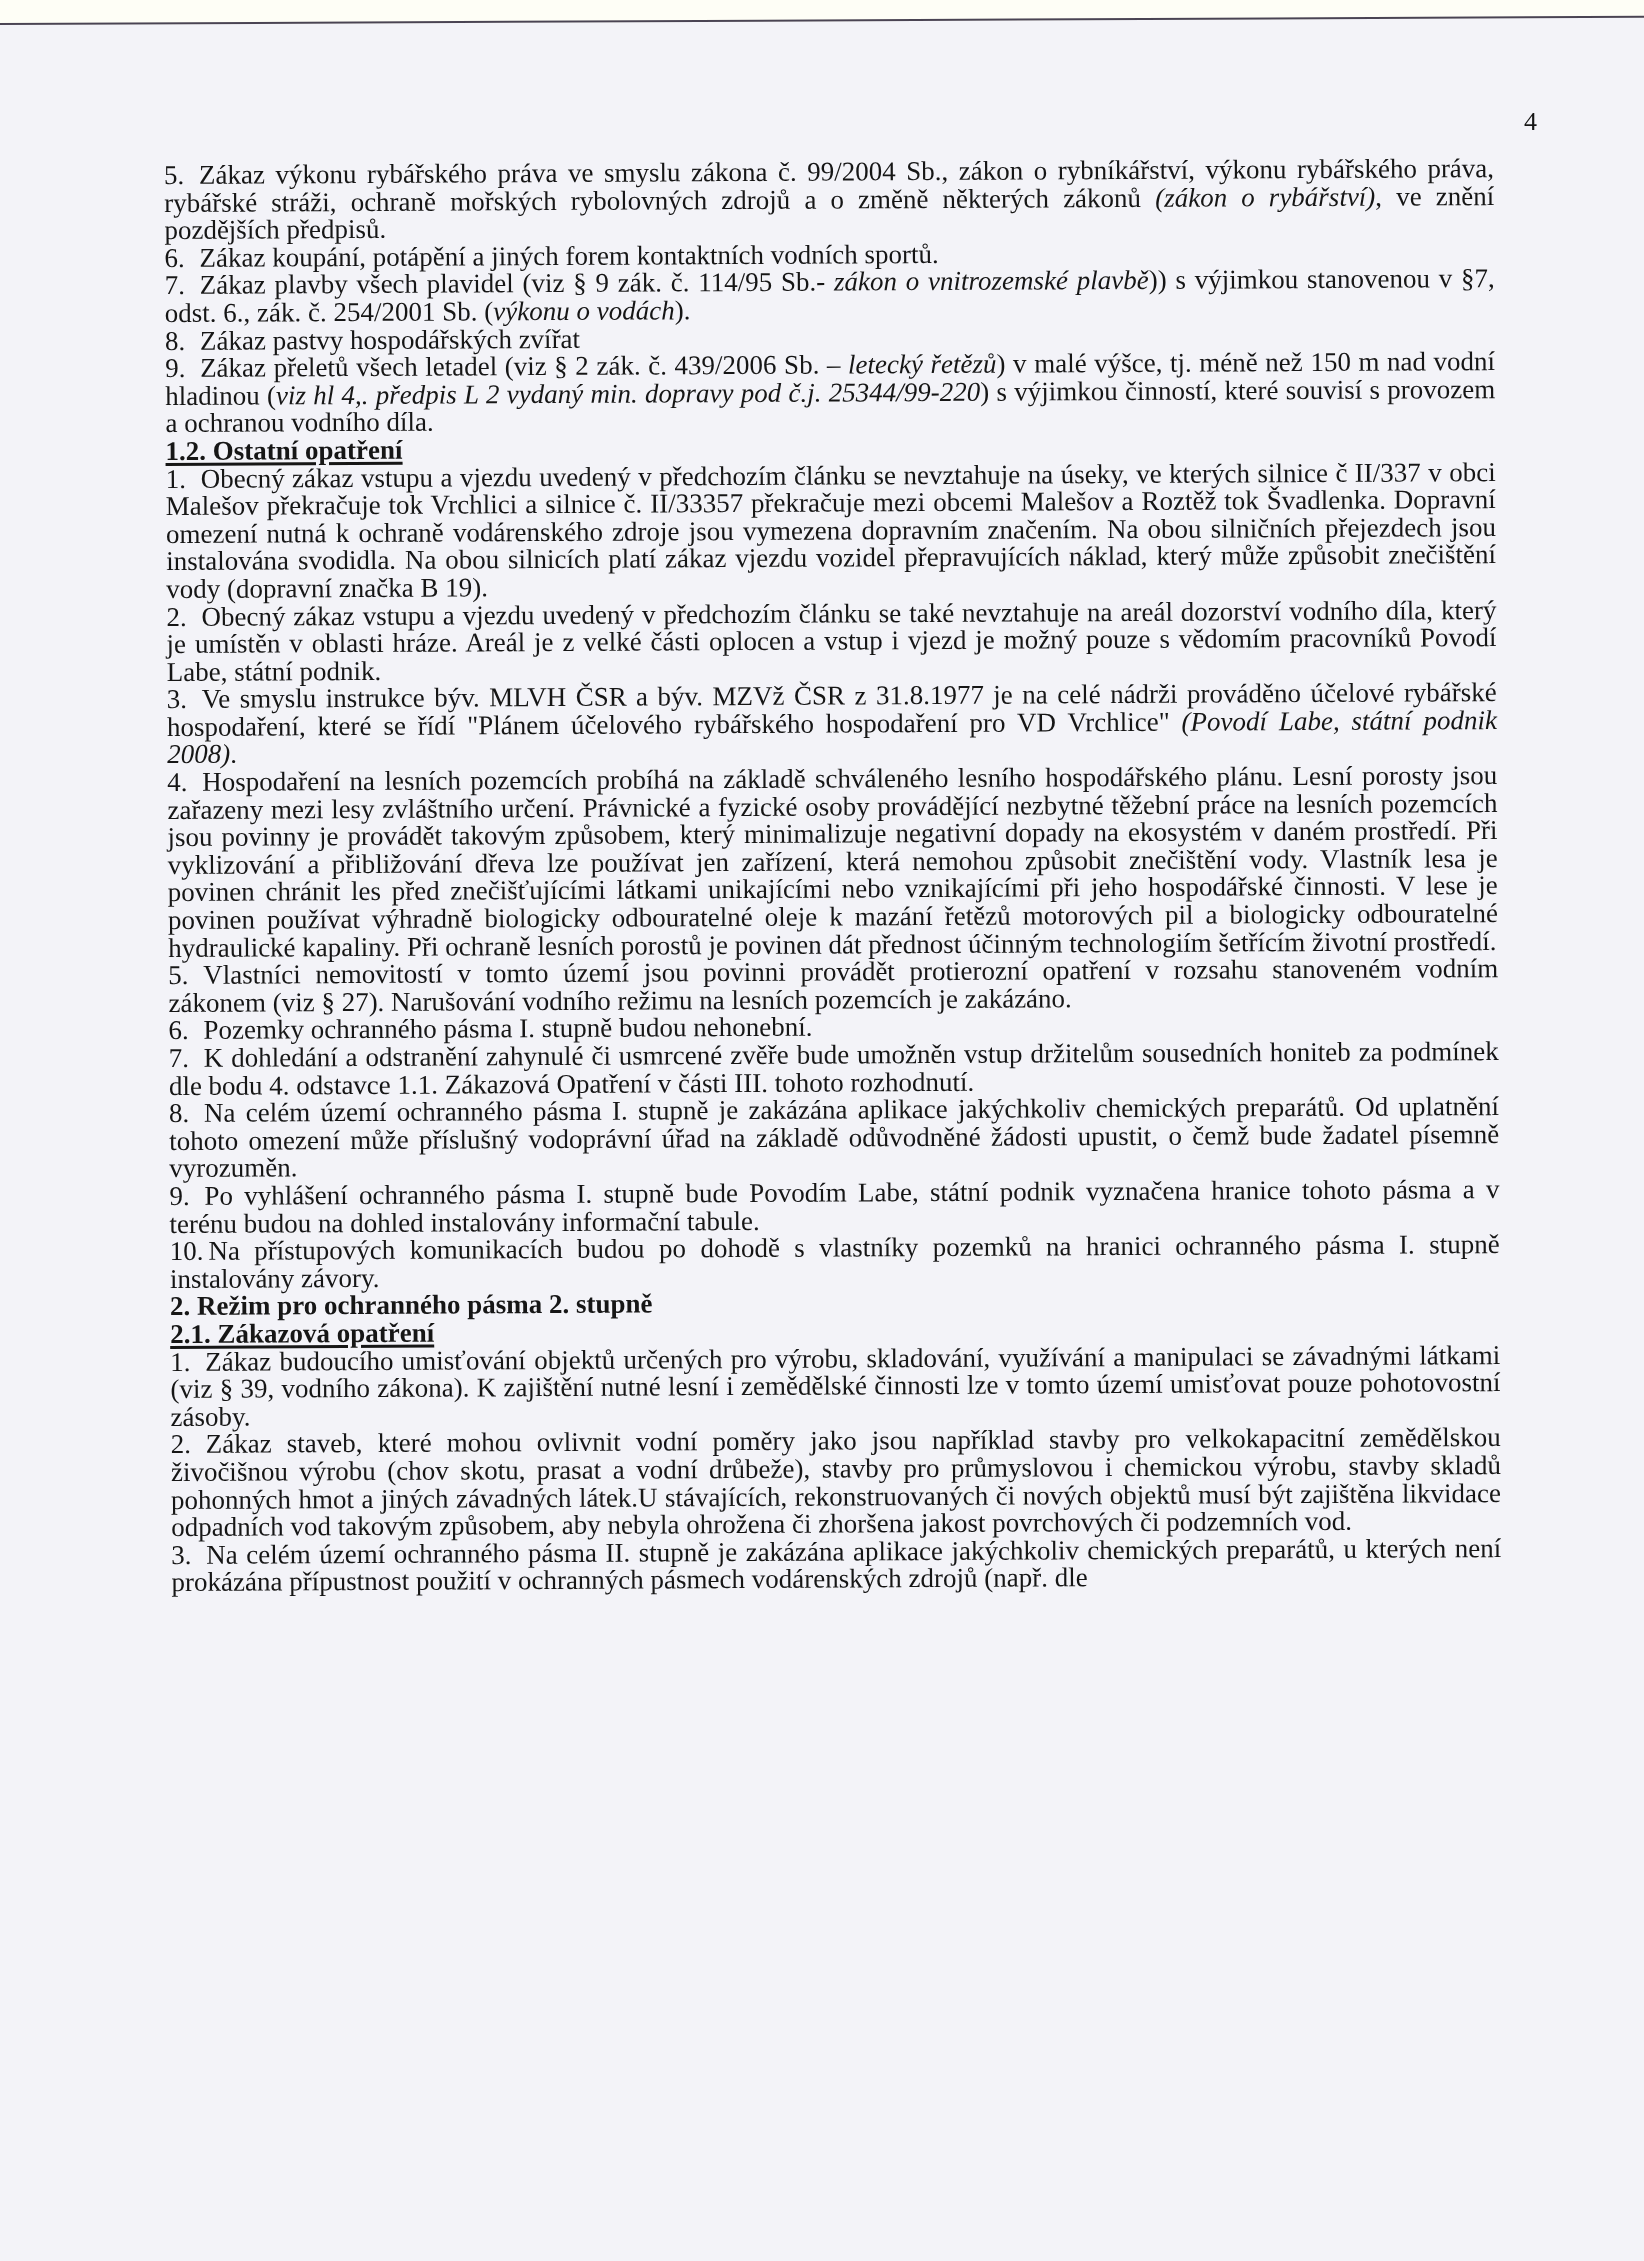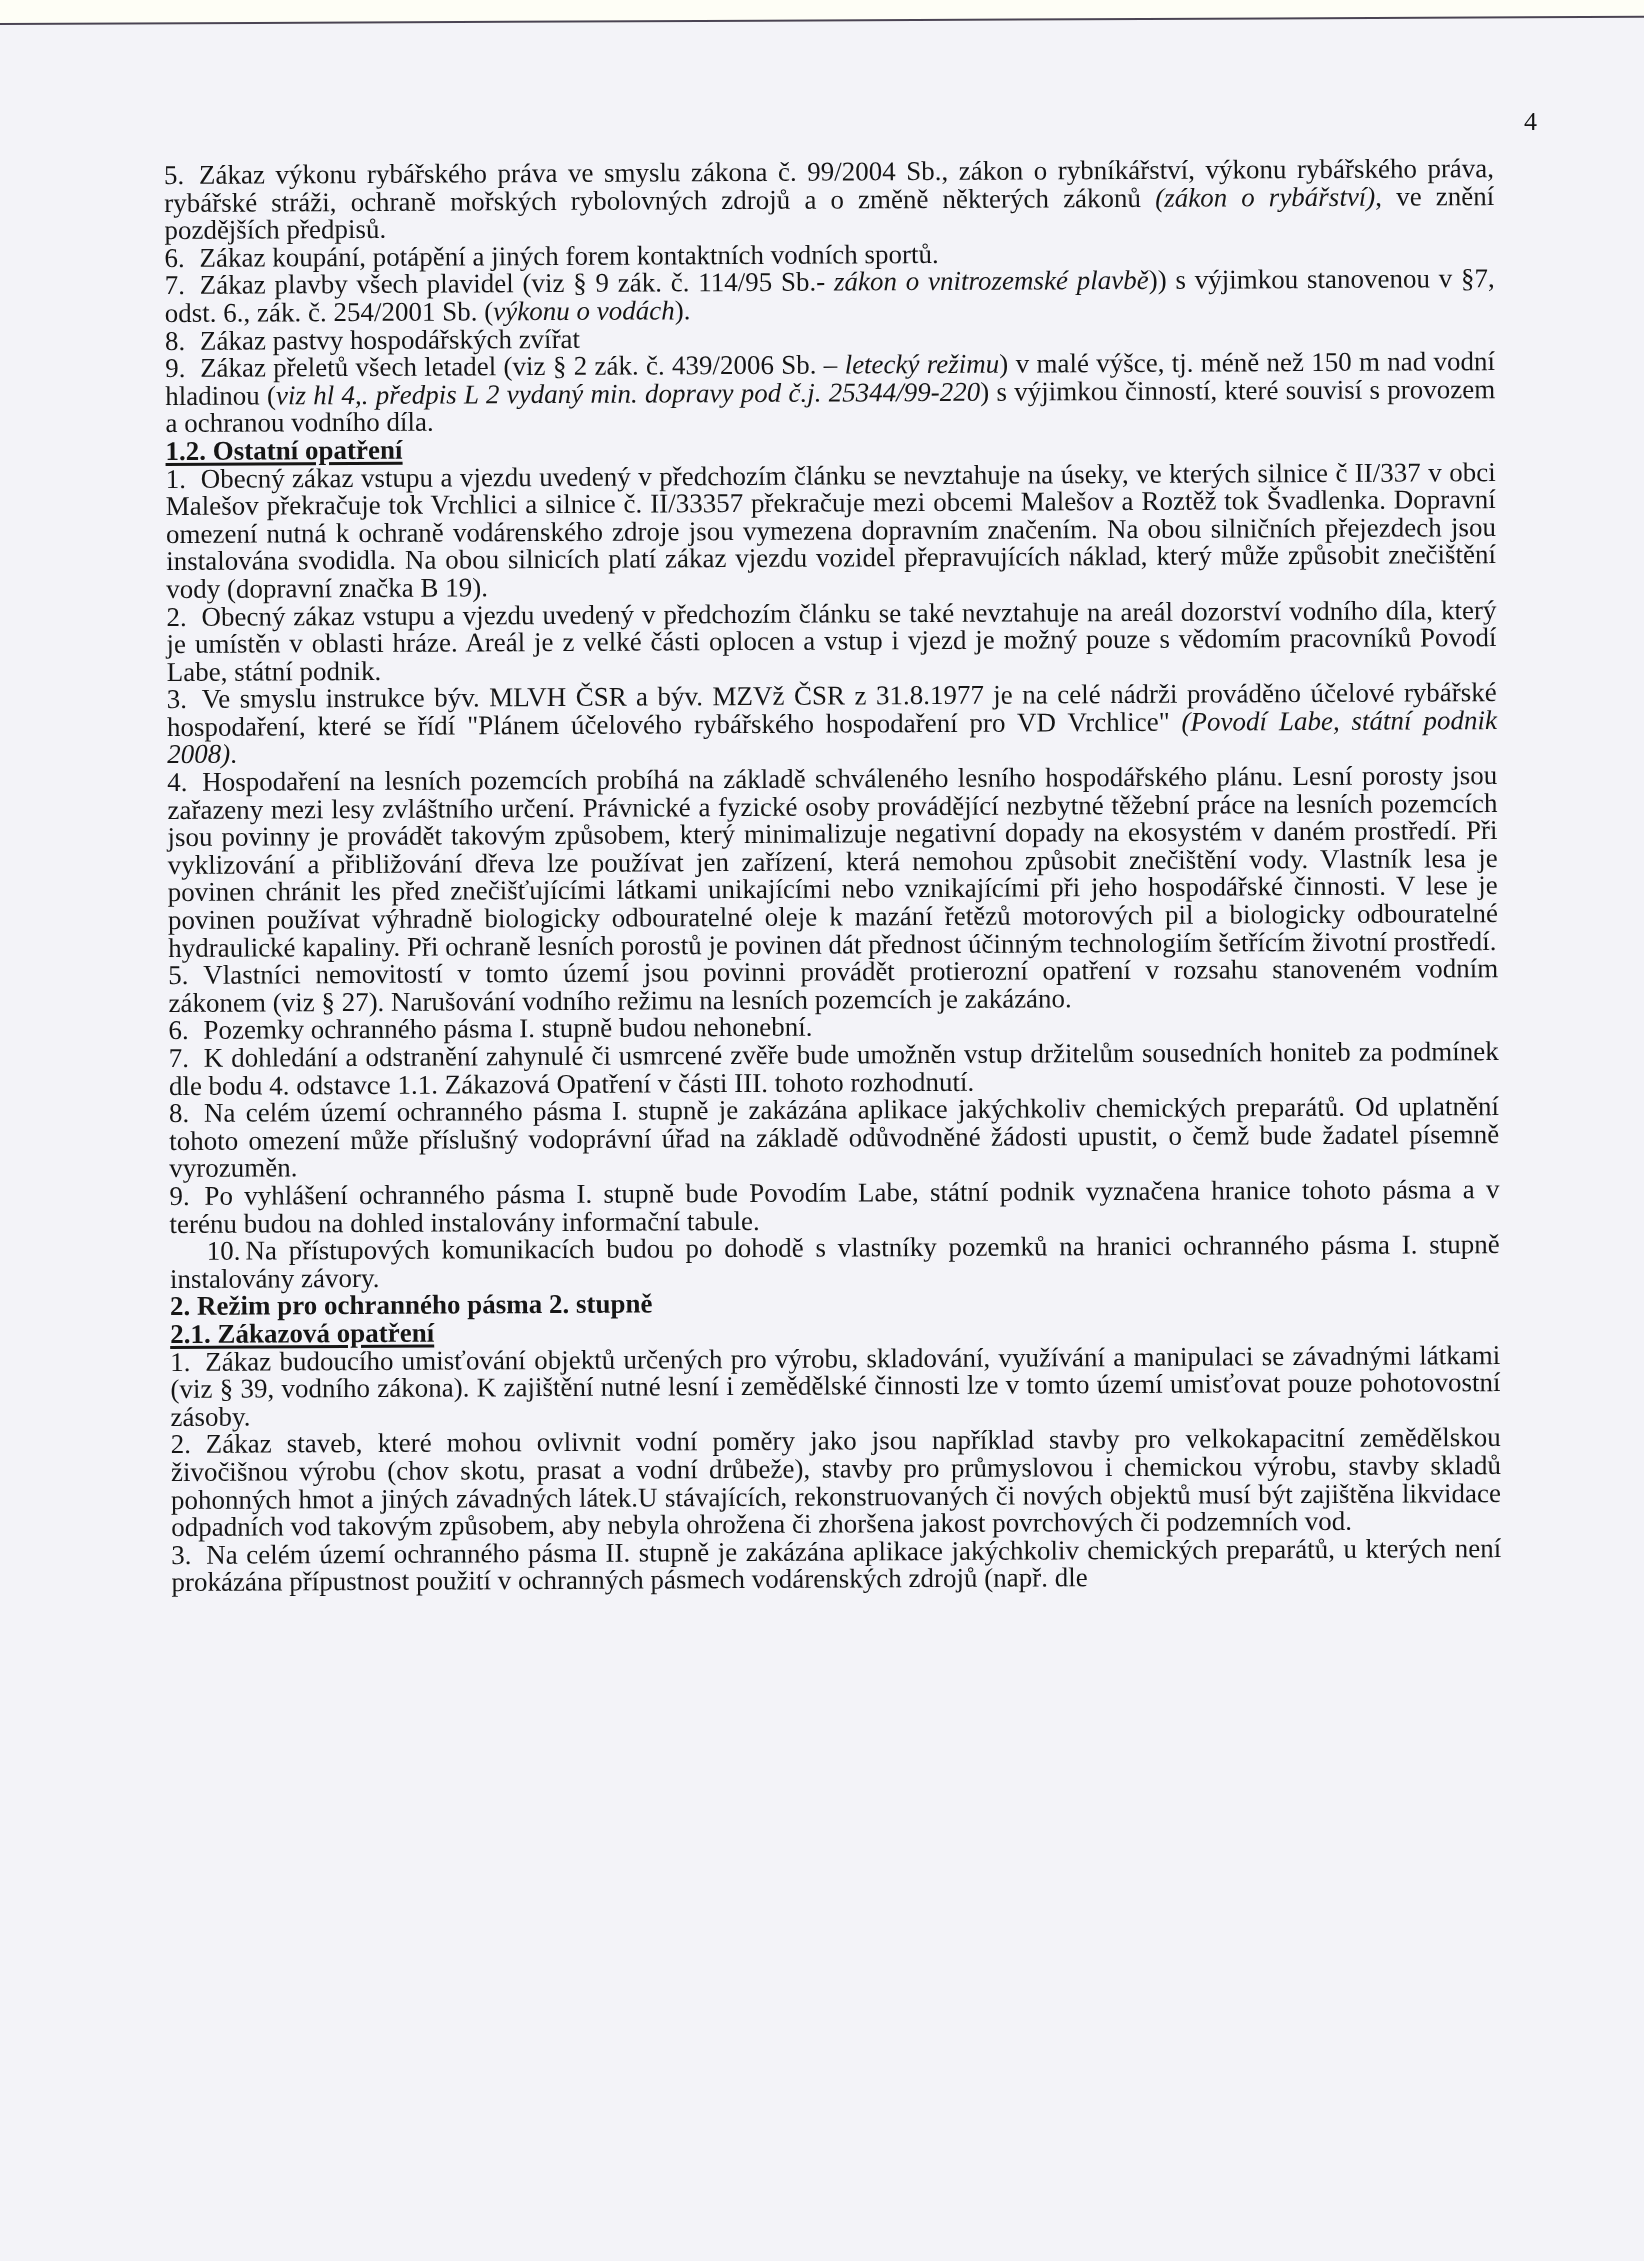--- a/index.html
+++ b/index.html
@@ -22,42 +22,42 @@
   }
   .content {
     position: absolute; left: 164px; top: 162px; width: 1330px;
     font-size: 27px; line-height: 27.6px;
     text-align: justify;
     transform: rotate(-0.3deg); transform-origin: left top;
   }
   p { margin: 0; }
   .para { text-indent: 0; }
   .num { display: inline-block; min-width: 27px; margin-right: 8px; }
-  .num.wide { min-width: 36px; margin-right: 2.7px; margin-left: 37px; }
+  .num.wide { min-width: 36px; margin-right: 2.7px; }
   .heading-u { font-weight: bold; text-decoration: underline; text-decoration-thickness: 2.7px; text-underline-offset: 3.4px; }
   .heading-b { font-weight: bold; }
   i { font-style: italic; }
 </style>
 </head>
 <body>
 
 <div class="top-strip"></div>
 <div class="page-number">4</div>
 
 <div class="content">
 
   <p class="para"><span class="num">5.</span><span>Zákaz výkonu rybářského práva ve smyslu zákona č. 99/2004 Sb., zákon o rybníkářství, výkonu rybářského práva, rybářské stráži, ochraně mořských rybolovných zdrojů a o změně některých zákonů </span><i>(zákon o rybářství)</i><span>, ve znění pozdějších předpisů.</span></p>
 
   <p class="para"><span class="num">6.</span><span>Zákaz koupání, potápění a jiných forem kontaktních vodních sportů.</span></p>
 
   <p class="para"><span class="num">7.</span><span>Zákaz plavby všech plavidel (viz § 9 zák. č. 114/95 Sb.- </span><i>zákon o vnitrozemské plavbě</i><span>)) s výjimkou stanovenou v  §7, odst. 6., zák. č. 254/2001 Sb. (</span><i>výkonu o vodách</i><span>).</span></p>
 
   <p class="para"><span class="num">8.</span><span>Zákaz pastvy hospodářských zvířat</span></p>
 
-  <p class="para"><span class="num">9.</span><span>Zákaz přeletů všech letadel (viz § 2 zák. č. 439/2006 Sb. – </span><i>letecký režimu</i><span>) v malé výšce, tj. méně než 150 m nad vodní hladinou (</span><i>viz hl 4,. předpis L 2 vydaný min. dopravy pod č.j. 25344/99-220</i><span>) s výjimkou činností, které souvisí s provozem a ochranou vodního díla.</span></p>
+  <p class="para"><span class="num">9.</span><span>Zákaz přeletů všech letadel (viz § 2 zák. č. 439/2006 Sb. – </span><i>letecký řetězů</i><span>) v malé výšce, tj. méně než 150 m nad vodní hladinou (</span><i>viz hl 4,. předpis L 2 vydaný min. dopravy pod č.j. 25344/99-220</i><span>) s výjimkou činností, které souvisí s provozem a ochranou vodního díla.</span></p>
 
   <p class="heading-u">1.2. Ostatní opatření</p>
 
   <p class="para"><span class="num">1.</span><span>Obecný zákaz vstupu a vjezdu uvedený v předchozím článku se nevztahuje na úseky, ve kterých silnice č II/337 v obci Malešov překračuje tok Vrchlici a silnice č. II/33357 překračuje mezi obcemi Malešov a Roztěž tok Švadlenka. Dopravní omezení nutná k ochraně vodárenského zdroje jsou vymezena dopravním značením. Na obou silničních přejezdech jsou instalována svodidla. Na obou silnicích platí zákaz vjezdu vozidel přepravujících náklad, který může způsobit znečištění vody (dopravní značka B 19).</span></p>
 
   <p class="para"><span class="num">2.</span><span>Obecný zákaz vstupu a vjezdu uvedený v předchozím článku se také nevztahuje na areál dozorství vodního díla, který je umístěn v oblasti hráze. Areál je z velké části oplocen a vstup i vjezd je možný pouze s vědomím pracovníků Povodí Labe, státní podnik.</span></p>
 
   <p class="para"><span class="num">3.</span><span>Ve smyslu instrukce býv. MLVH ČSR a býv. MZVž ČSR z 31.8.1977 je na celé nádrži prováděno účelové rybářské hospodaření, které se řídí "Plánem účelového rybářského hospodaření pro VD Vrchlice" </span><i>(Povodí Labe, státní podnik 2008)</i><span>.</span></p>
 
   <p class="para"><span class="num">4.</span><span>Hospodaření na lesních pozemcích probíhá na základě schváleného lesního hospodářského plánu. Lesní porosty jsou zařazeny mezi lesy zvláštního určení. Právnické a fyzické osoby provádějící nezbytné těžební práce na lesních pozemcích jsou povinny je provádět takovým způsobem, který minimalizuje negativní dopady na ekosystém v daném prostředí. Při vyklizování a přibližování dřeva lze používat jen zařízení, která nemohou způsobit znečištění vody. Vlastník lesa je povinen chránit les před znečišťujícími látkami unikajícími nebo vznikajícími při jeho hospodářské činnosti. V lese je povinen používat výhradně biologicky odbouratelné oleje k mazání řetězů motorových pil a biologicky odbouratelné hydraulické kapaliny. Při ochraně lesních porostů je povinen dát přednost účinným technologiím šetřícím životní prostředí.</span></p>

